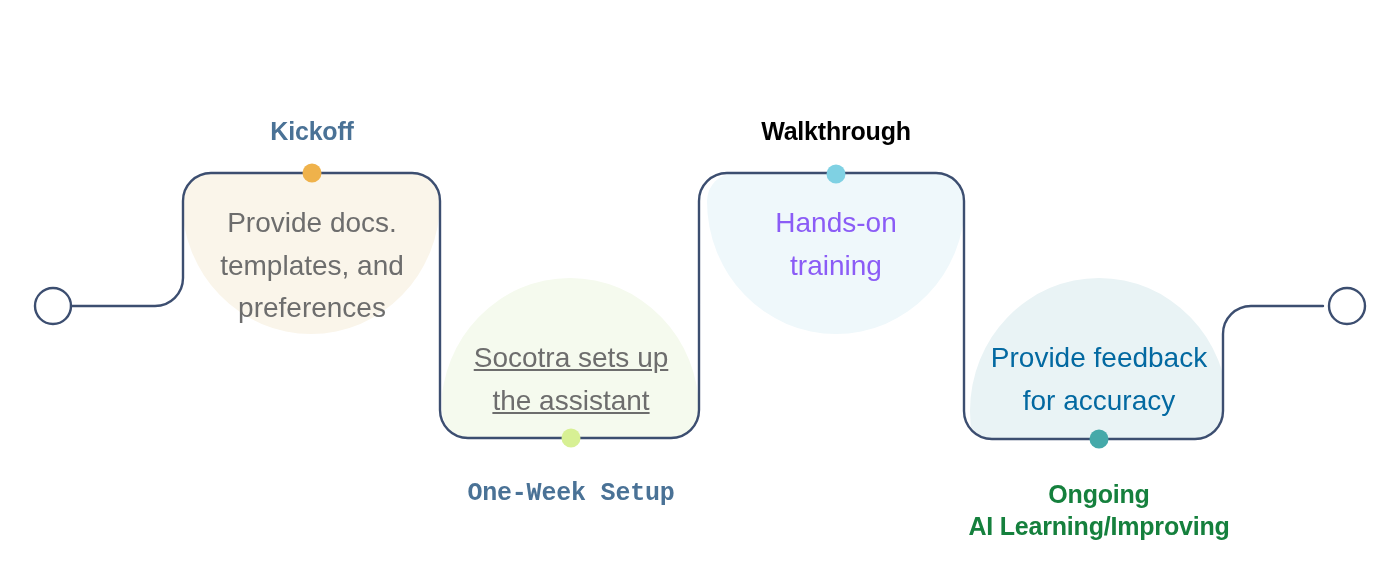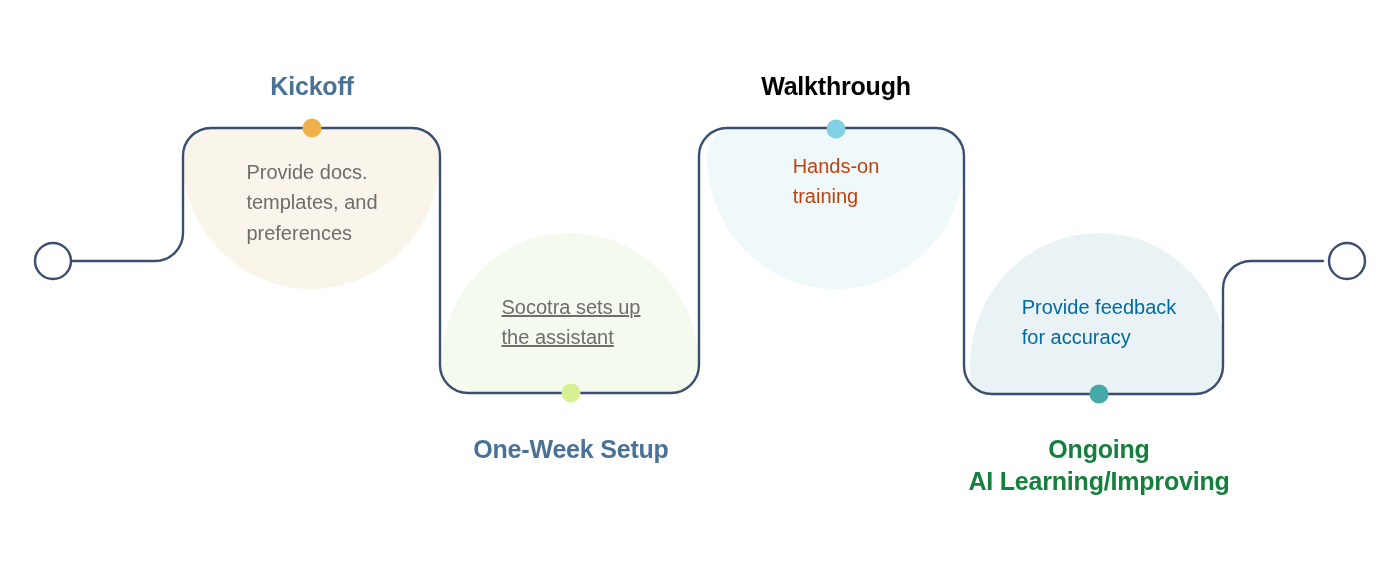--- a/index.html
+++ b/index.html
@@ -3,40 +3,40 @@
 <meta charset="utf-8">
 <style>
   html,body{margin:0;padding:0;}
   body{
     width:1394px;height:566px;
     background:#ffffff;
     font-family:"Liberation Sans", sans-serif;
     overflow:hidden;
     position:relative;
   }
-  #stage{position:absolute;inset:0;width:1394px;height:462px;}
+  #stage{position:absolute;inset:0;width:1394px;height:462px;margin-top:45px;}
   svg.layer{position:absolute;left:0;top:0;width:1394px;height:566px;}
 
   .step-title{
     position:absolute;
     color:#4A7296;
     font-weight:bold;
     font-size:25px;
     line-height:1.28;
     text-align:center;
     letter-spacing:-0.2px;
     white-space:pre-line;
     transform:translateX(-50%);
   }
   .step-body{
     position:absolute;
     color:#6D6D6D;
-    font-size:20px;
+    font-size:28px;
     line-height:1.52;
-    text-align:left;
+    text-align:center;
     white-space:pre-line;
     transform:translateX(-50%);
   }
 </style>
 </head>
 <body>
 
 <div id="stage">
 
   <svg class="layer" aria-hidden="true">
@@ -108,25 +108,25 @@
         <circle cx="836" cy="129" r="9.5" fill="#7FD1E3"></circle>
         <circle cx="1099" cy="394" r="9.5" fill="#45A9A9"></circle>
       </g>
   </svg>
 
   <div id="textLayer">
       <div class="step-title" style="left: 312px; top: 70px; color: rgb(74, 114, 150);">Kickoff</div>
       <div class="step-body" style="left: 312px; top: 157px; color: rgb(109, 109, 109);">Provide docs.
 templates, and
 preferences</div>
-      <div class="step-title" style="left: 571px; top: 433px; color: rgb(74, 114, 150);">One-Week Setup</div>
+      <div class="step-title" style="left: 571px; top: 433px; color: rgb(74, 114, 150); font-family: Liberation Mono, monospace;">One-Week Setup</div>
       <div class="step-body" style="left: 571px; top: 292px; color: rgb(109, 109, 109); text-decoration: underline;">Socotra sets up
 the assistant</div>
       <div class="step-title" style="left: 836px; top: 70px; color: #000000;">Walkthrough</div>
-      <div class="step-body" style="left: 836px; top: 151px; color: #c2410c;">Hands-on
+      <div class="step-body" style="left: 836px; top: 157px; color: #8b5cf6;">Hands-on
 training</div>
       <div class="step-title" style="left: 1099px; top: 433px; color: #15803d;">Ongoing
 AI Learning/Improving</div>
       <div class="step-body" style="left: 1099px; top: 292px; color: #0369a1;">Provide feedback
 for accuracy</div>
     </div>
 
 </div>
 
 </body></html>

